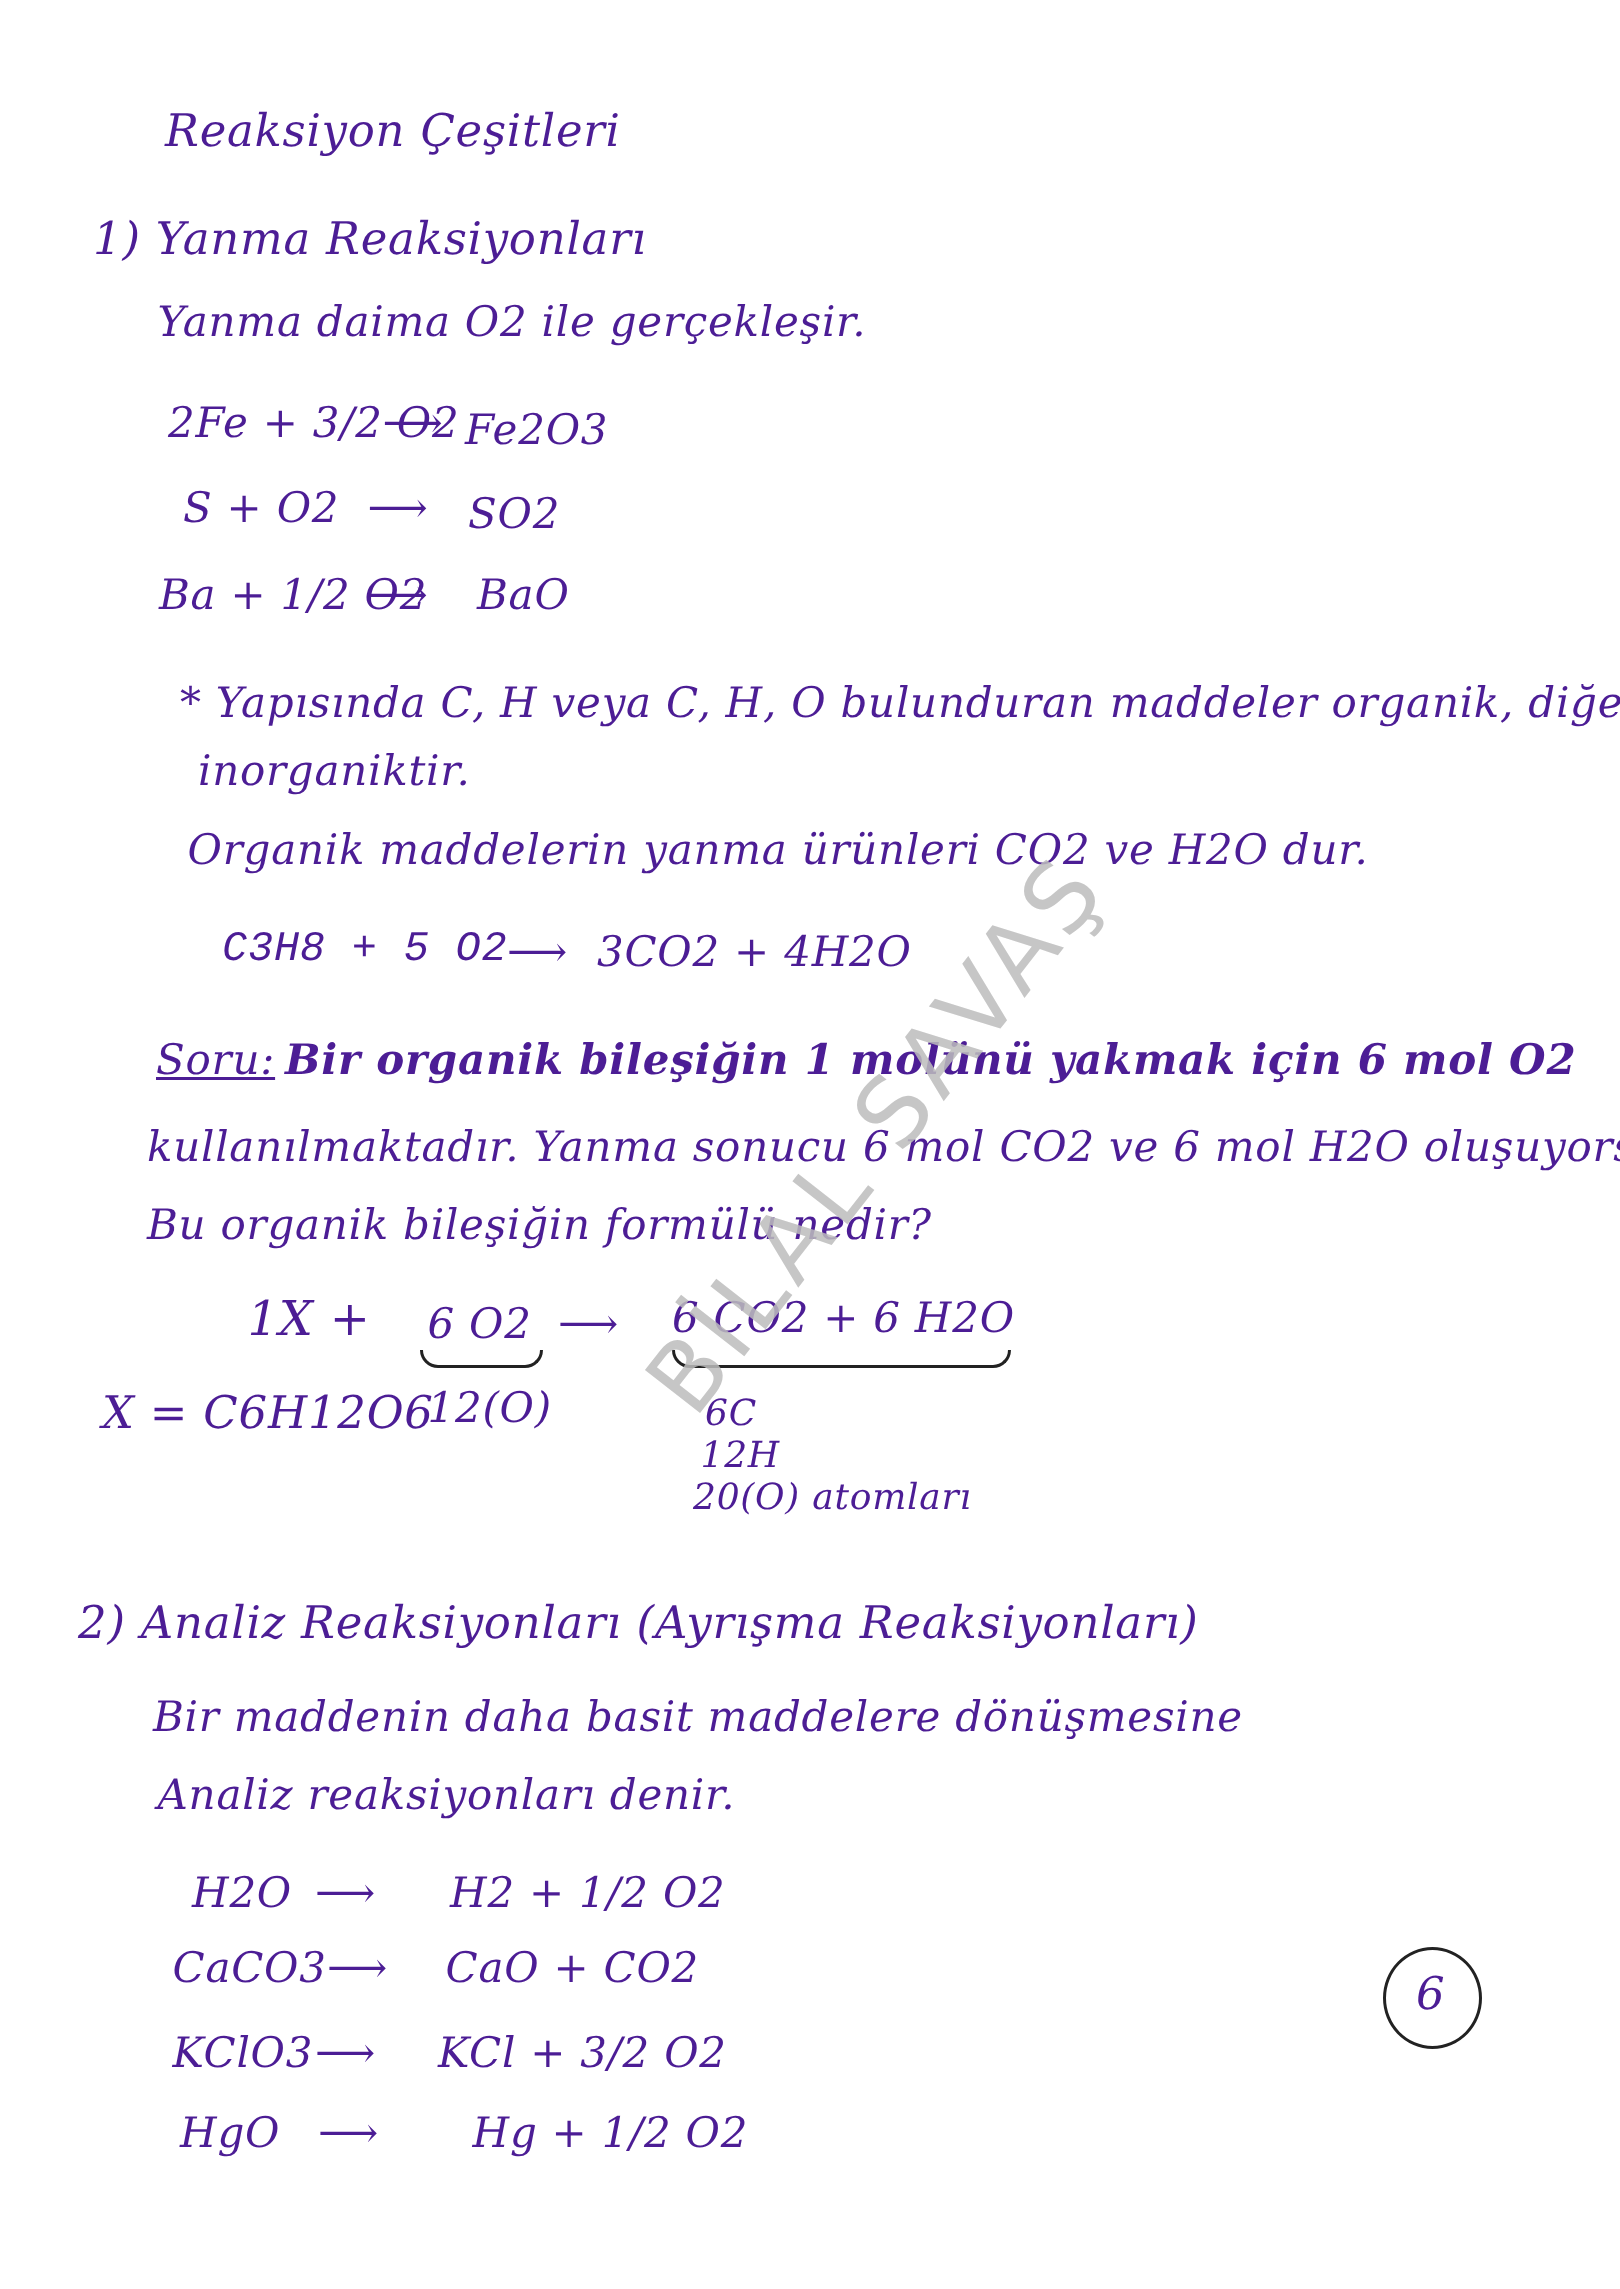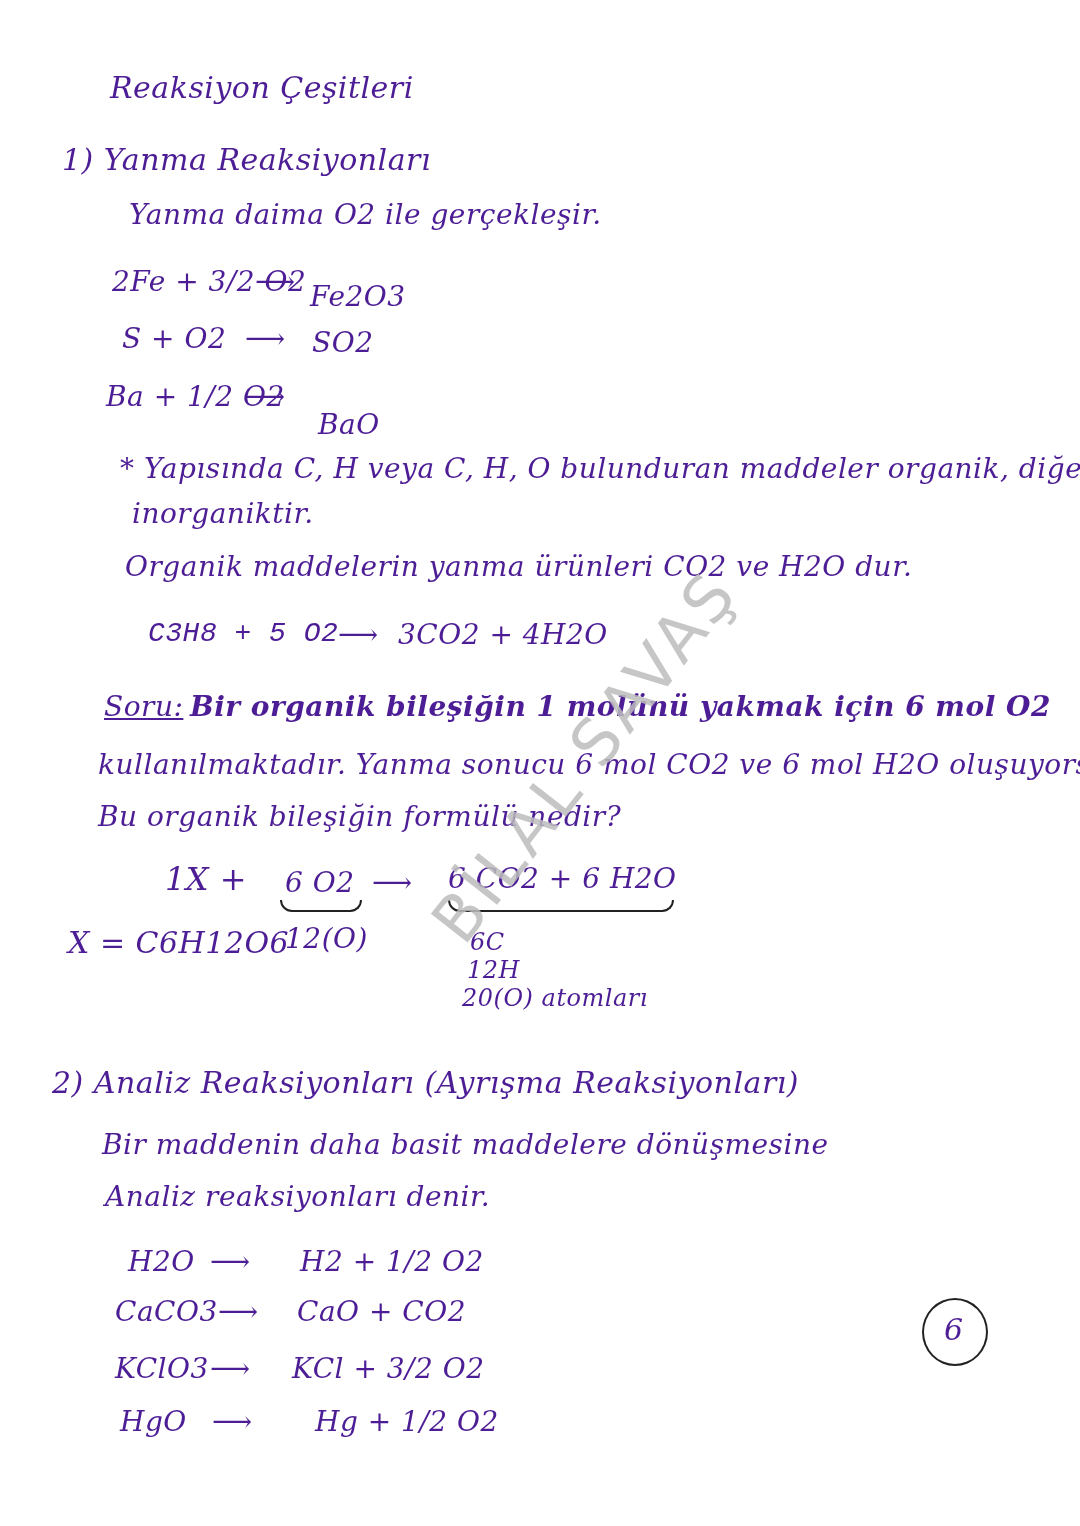--- a/index.html
+++ b/index.html
@@ -21,34 +21,34 @@
   .circle { position:absolute; border:2px solid #222; border-radius:50%; }
 </style>
 </head>
 <body>
 
 <div>
 
   <div class="hw title" style="left:110px;top:70px;">Reaksiyon Çeşitleri</div>
 
   <div class="hw h1" style="left:62px;top:142px;">1) Yanma Reaksiyonları</div>
-  <div class="hw txt" style="left:105px;top:198px;margin-left:24px;">Yanma daima O2 ile gerçekleşir.</div>
+  <div class="hw txt" style="left:105px;top:198px;">Yanma daima O2 ile gerçekleşir.</div>
 
   <div>
     <div class="hw eq" style="left:112px;top:265px;">2Fe + 3/2 O2</div>
     <div class="hw eq" style="left:255px;top:265px;">⟶</div>
-    <div class="hw eq" style="left:310px;top:270px;margin-top:10px;">Fe2O3</div>
+    <div class="hw eq" style="left:310px;top:270px;">Fe2O3</div>
 
     <div class="hw eq" style="left:122px;top:322px;">S + O2</div>
     <div class="hw eq" style="left:245px;top:322px;">⟶</div>
     <div class="hw eq" style="left:312px;top:326px;">SO2</div>
 
     <div class="hw eq" style="left:106px;top:380px;">Ba + 1/2 O2</div>
     <div class="hw eq" style="left:245px;top:380px;">⟶</div>
-    <div class="hw eq" style="left:318px;top:380px;margin-top:28px;">BaO</div>
+    <div class="hw eq" style="left:318px;top:380px;">BaO</div>
   </div>
 
   <div class="hw txt" style="left:120px;top:452px;">* Yapısında C, H veya C, H, O bulunduran maddeler organik, diğerleri</div>
   <div class="hw txt" style="left:132px;top:497px;">inorganiktir.</div>
   <div class="hw txt" style="left:125px;top:550px;">Organik maddelerin yanma ürünleri CO2 ve H2O dur.</div>
 
   <div class="hw eq" style="left:148px;top:618px;font-family:Liberation Mono, monospace;">C3H8 + 5 O2</div>
   <div class="hw eq" style="left:338px;top:618px;">⟶</div>
   <div class="hw eq" style="left:398px;top:618px;">3CO2 + 4H2O</div>
 

